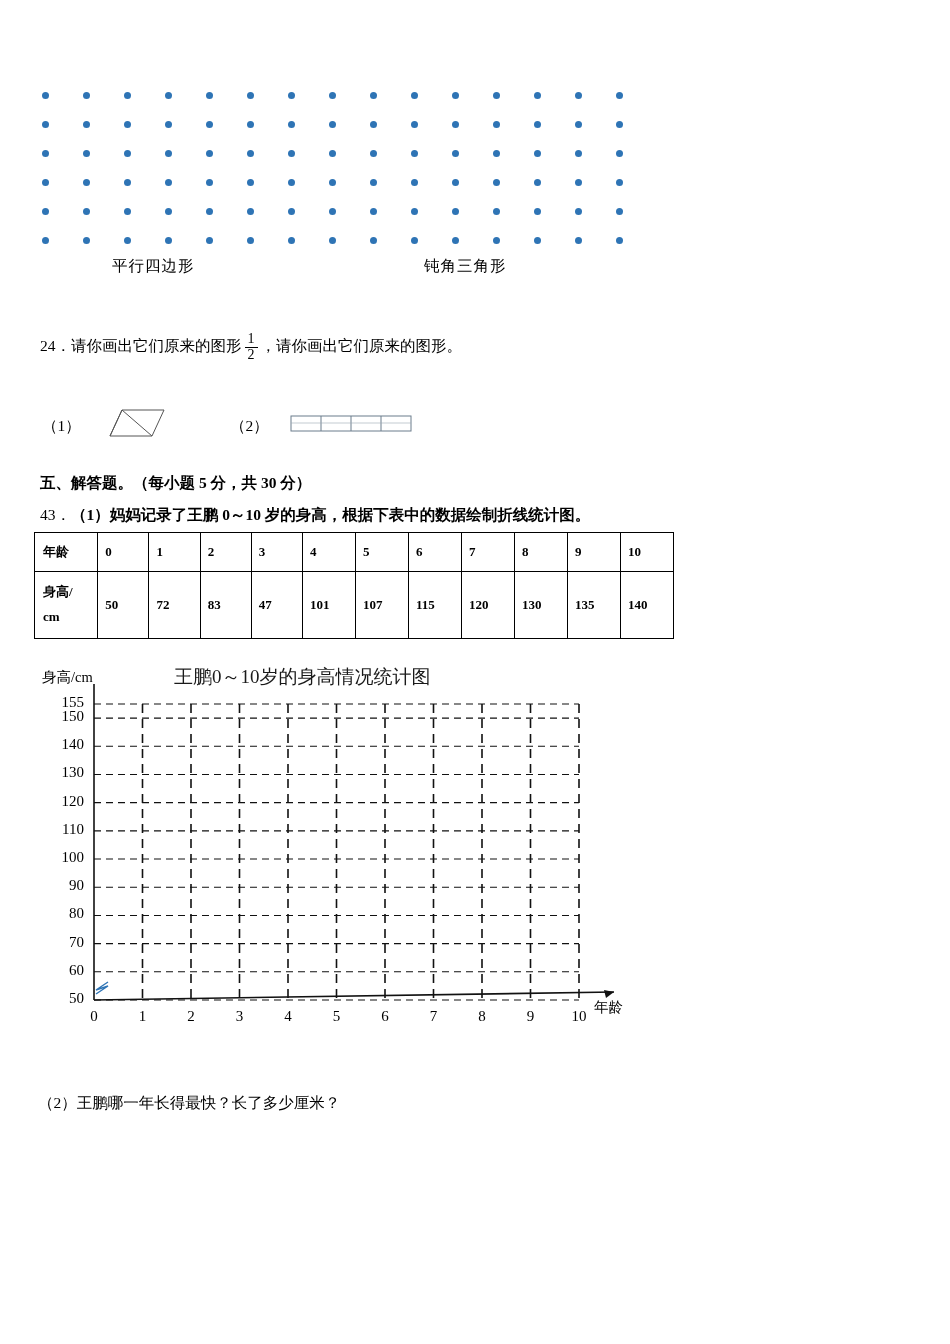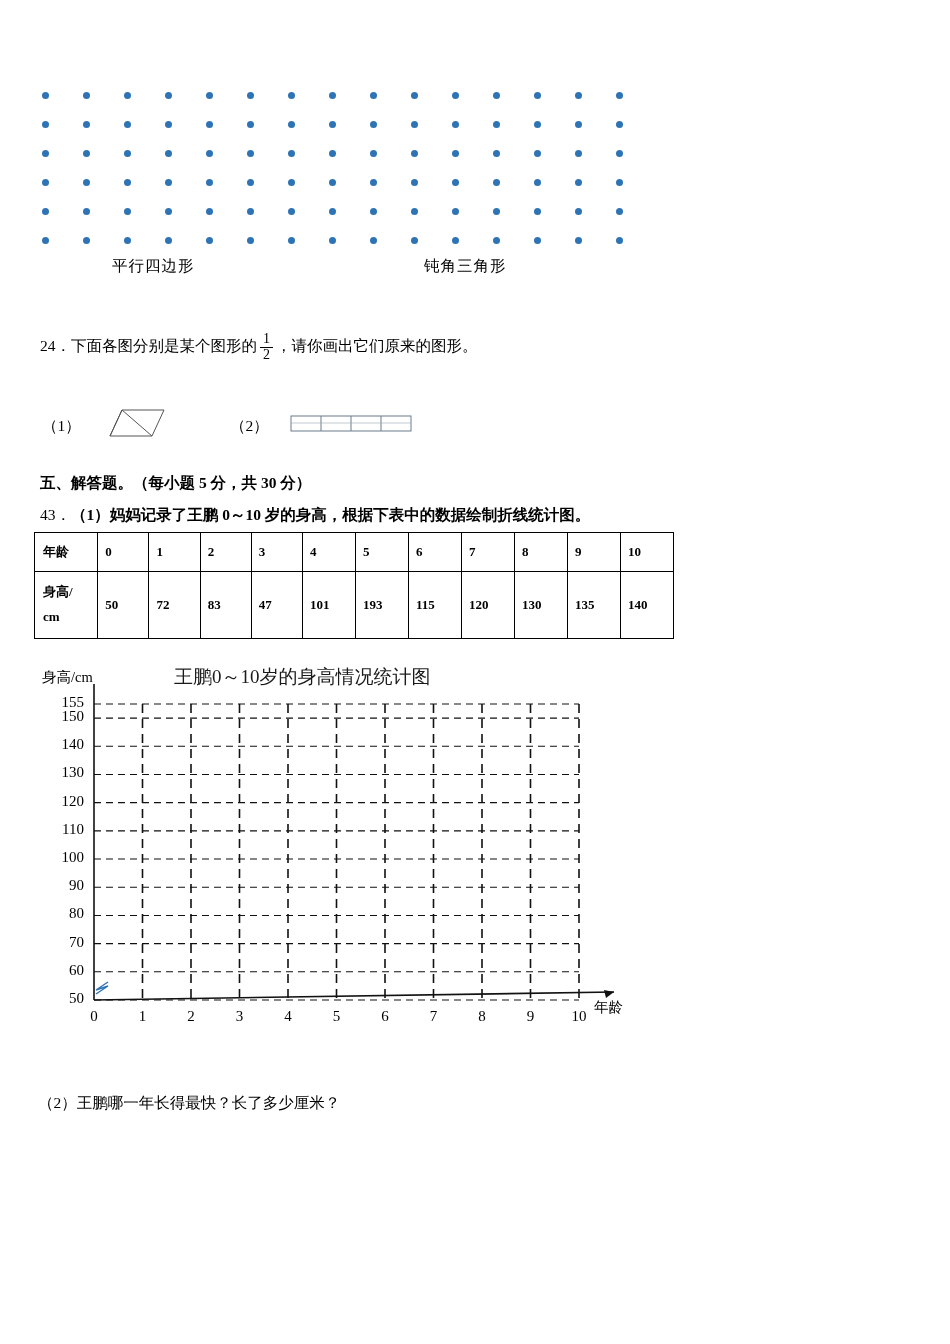--- a/index.html
+++ b/index.html
@@ -280,21 +280,21 @@
       <div class="dot" style="left: 451px; top: 145px; background: rgb(46, 116, 181);"></div>
       <div class="dot" style="left: 492px; top: 145px; background: rgb(46, 116, 181);"></div>
       <div class="dot" style="left: 533px; top: 145px; background: rgb(46, 116, 181);"></div>
       <div class="dot" style="left: 574px; top: 145px; background: rgb(46, 116, 181);"></div>
     </div>
 
   <div class="shape-label lbl-parallelogram">平行四边形</div>
   <div class="shape-label lbl-obtuse">钝角三角形</div>
 
   <div class="q24">
-    <span class="qnum">24．</span><span>下面各图分别是某个图形的</span><span class="frac"><span class="num">1</span><span class="den">2</span></span><span>，请你画出它们原来的图形。</span>
+    <span class="qnum">24．</span><span>请你画出它们原来的图形</span><span class="frac"><span class="num">1</span><span class="den">2</span></span><span>，请你画出它们原来的图形。</span>
   </div>
 
   <div class="q24-items">
     <span class="item-label i1">（1）</span>
     <svg class="para-svg" width="62" height="36">
       <polygon points="14,4 56,4 44,30 2,30" fill="none" stroke="#555" stroke-width="1"></polygon>
       <line x1="14" y1="4" x2="2" y2="30" stroke="#555" stroke-width="1"></line>
       <line x1="14" y1="4" x2="44" y2="30" stroke="#555" stroke-width="1"></line>
     </svg>
     <span class="item-label i2">（2）</span>
@@ -332,21 +332,21 @@
         <tr class="row2">
           <td class="hdr hdr2">
             <div>身高/</div>
             <div>cm</div>
           </td>
           <td class="val">50</td>
           <td class="val">72</td>
           <td class="val">83</td>
           <td class="val">47</td>
           <td class="val">101</td>
-          <td class="val">193</td>
+          <td class="val">107</td>
           <td class="val">115</td>
           <td class="val">120</td>
           <td class="val">130</td>
           <td class="val">135</td>
           <td class="val">140</td>
         </tr>
       </tbody>
   </table>
 
   <div class="chart">

